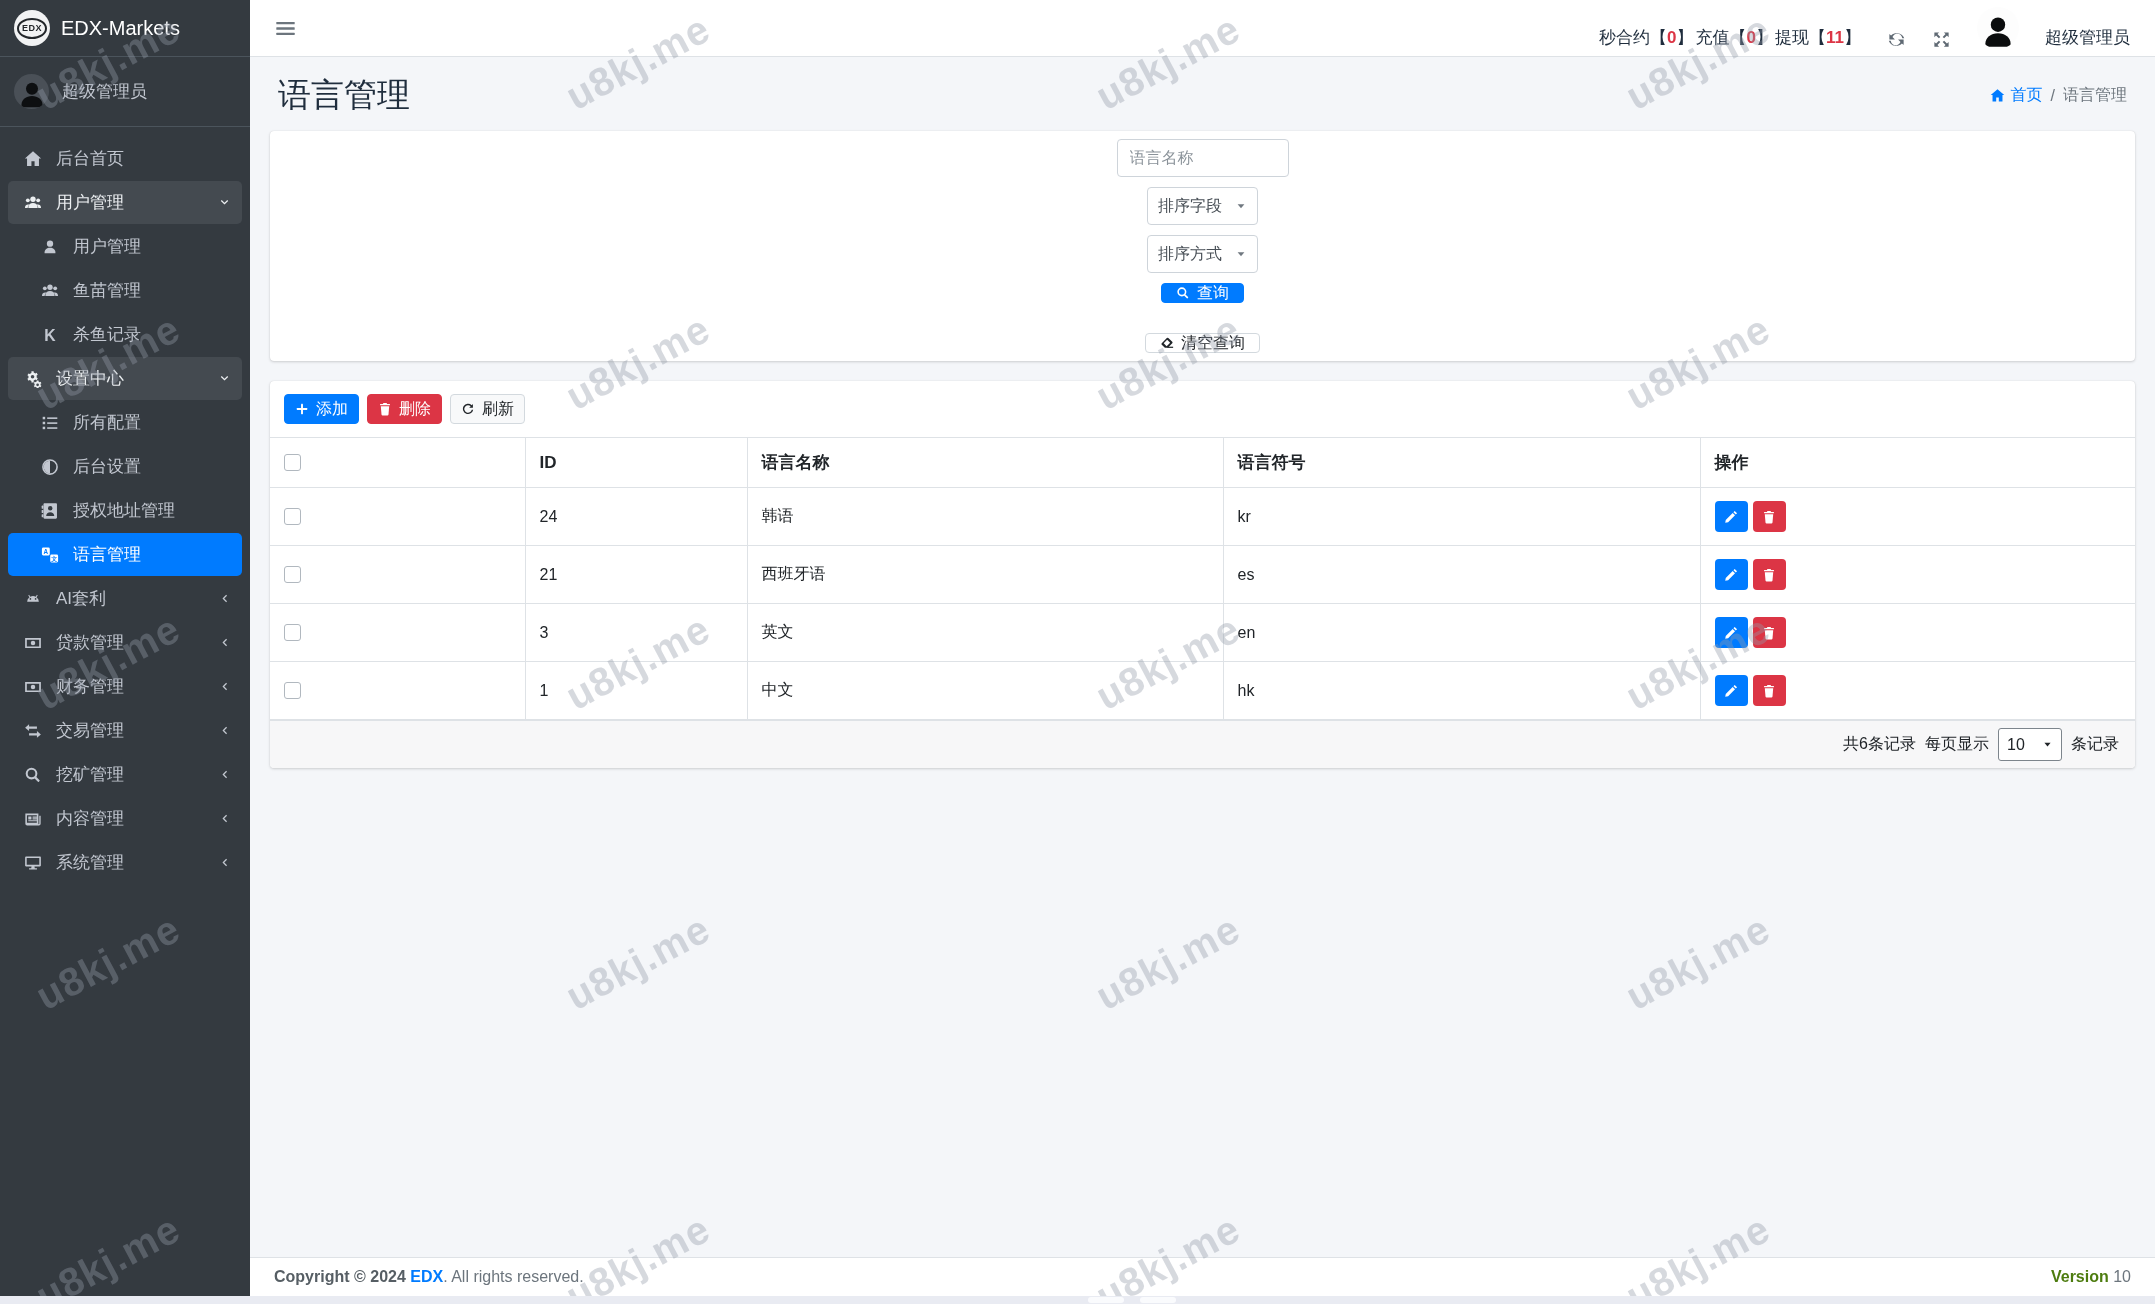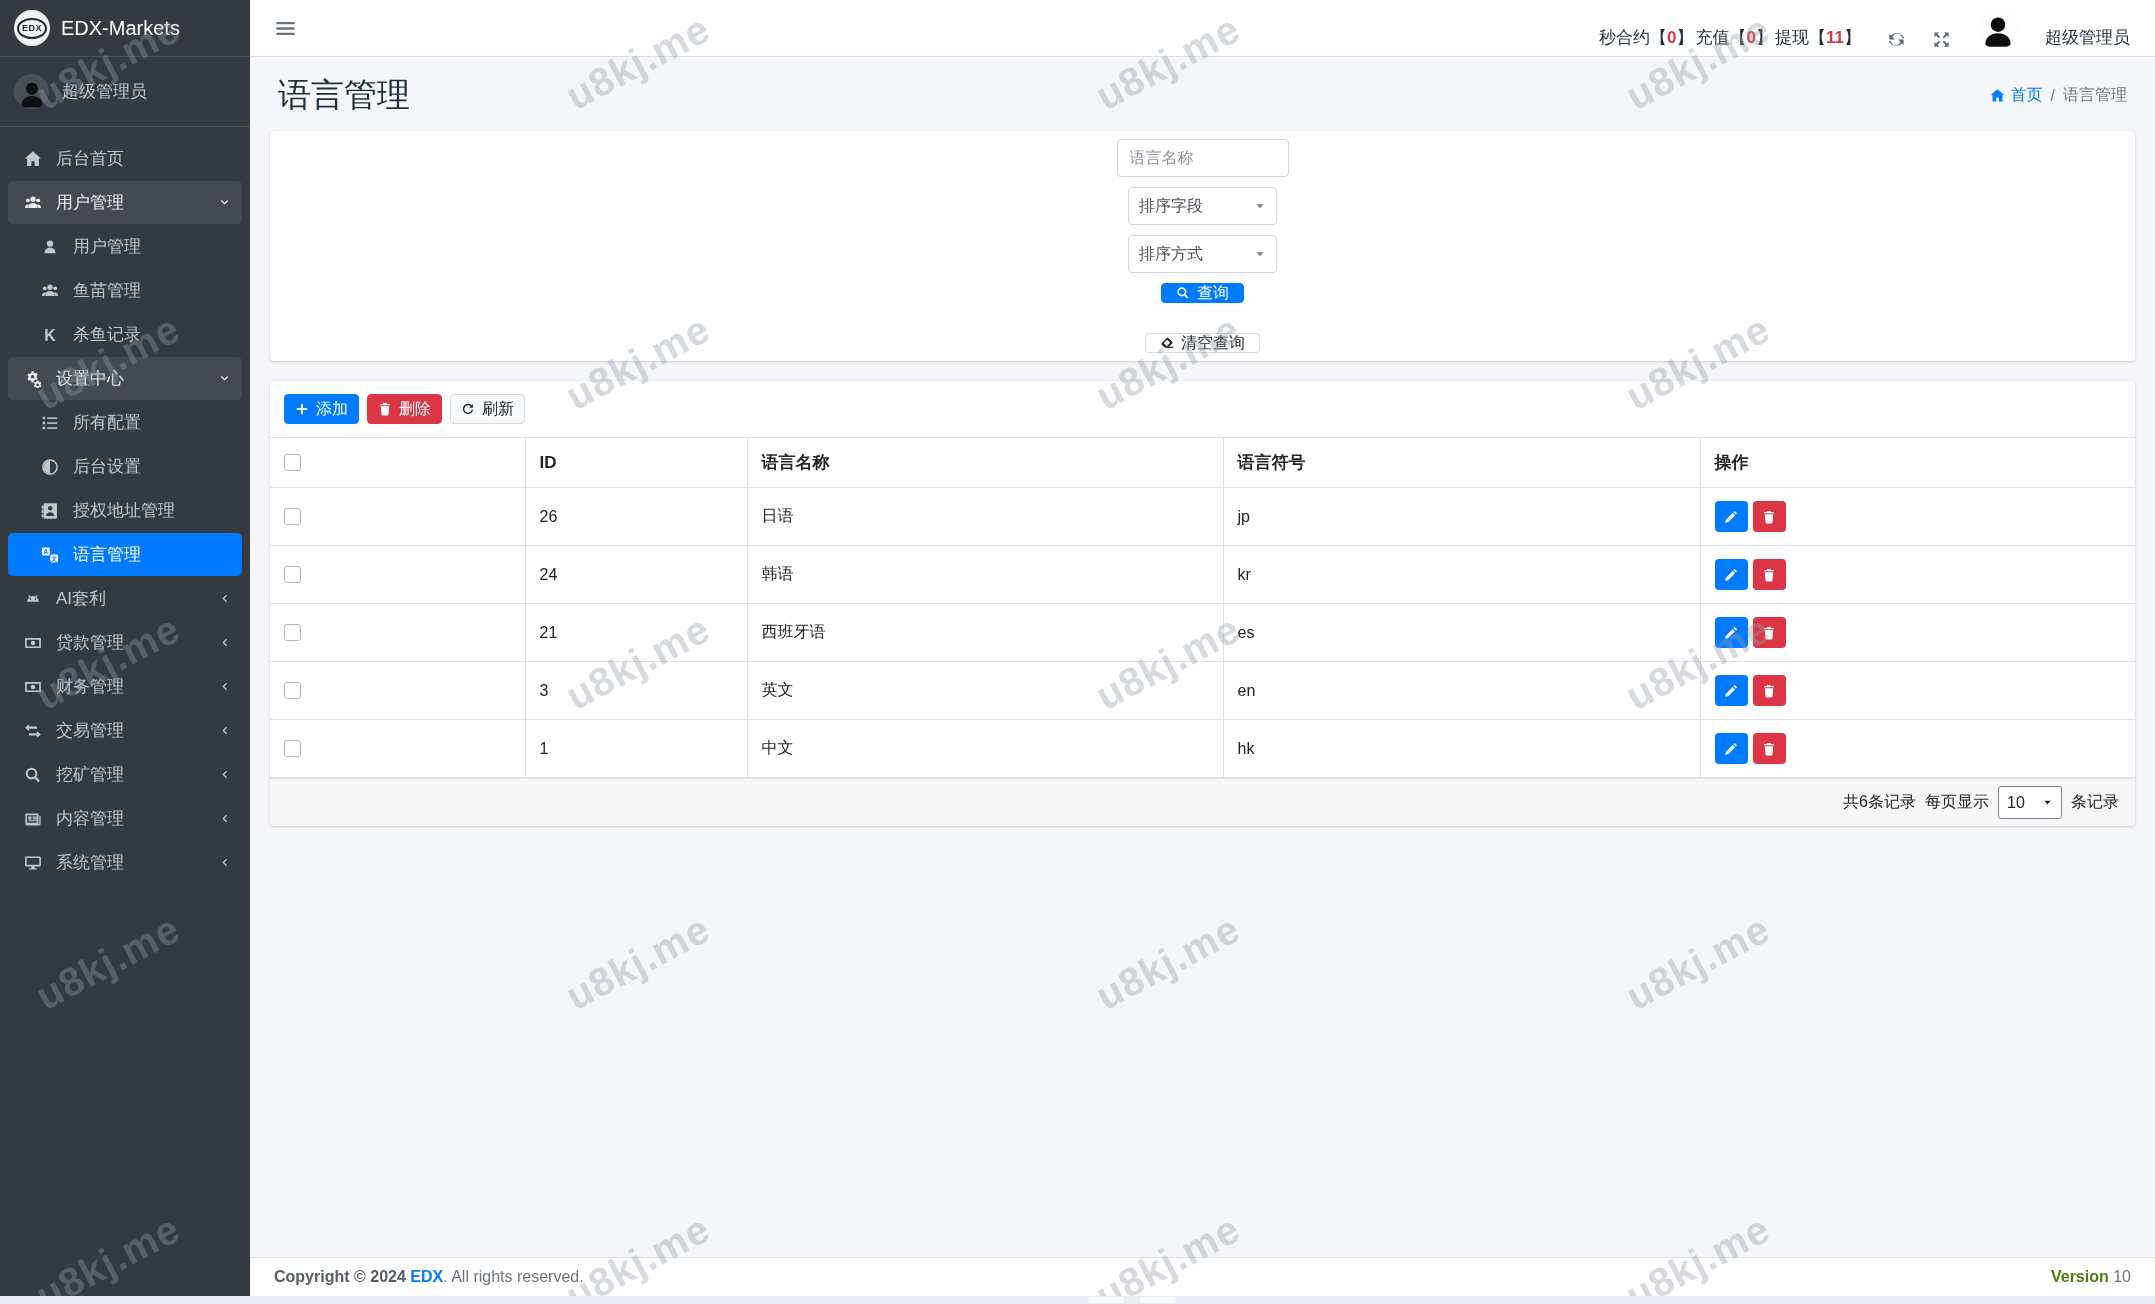--- a/index.html
+++ b/index.html
@@ -51,21 +51,21 @@
   .page-title { margin:0; font-size:33px; font-weight:500; color:#1f2d3d; }
   .breadcrumb { display:flex; align-items:center; gap:8px; font-size:16px; }
   .bc-home { color:#007bff; display:flex; align-items:center; gap:6px; cursor:pointer; }
   .bc-home .icon svg { width:15px; height:15px; }
   .bc-sep, .bc-current { color:#6c757d; }
 
   .card { background:#fff; border-radius:4px; box-shadow:0 0 1px rgba(0,0,0,.14), 0 1px 3px rgba(0,0,0,.16);flex-direction:column; }
   .filter-card { display:flex; align-items:center; gap:10px; padding:8px 14px; }
   .f-input { width:172px; height:38px; border:1px solid #ced4da; border-radius:4px; padding:0 12px; font-size:16px; color:#495057; font-family:inherit; outline:none; }
   .f-input::placeholder { color:#8a9299; }
-  .fselect { width:149px; height:38px; border:1px solid #ced4da; border-radius:4px; background:#fff; display:flex; align-items:center; justify-content:space-between; padding:0 10px; font-size:16px; color:#495057; cursor:pointer; }
+  .fselect { width:111px; height:38px; border:1px solid #ced4da; border-radius:4px; background:#fff; display:flex; align-items:center; justify-content:space-between; padding:0 10px; font-size:16px; color:#495057; cursor:pointer; }
   .fselect .icon { color:#707880; }
   .fselect .icon svg { width:12px; height:12px; }
   .btn { display:inline-flex; align-items:center; gap:7px; border-radius:4px; font-size:16px; padding:0 14px; height:20px; border:1px solid transparent; cursor:pointer; font-family:inherit; }
   .btn .icon svg { width:14px; height:14px; }
   .btn-primary { background:#007bff; color:#fff; border-color:#007bff; }
   .btn-danger  { background:#dc3545; color:#fff; border-color:#dc3545; }
   .btn-clear   { background:#fff; color:#212529; border-color:#d3d9de;margin-top:20px; }
   .btn-light   { background:#f8f9fa; color:#212529; border-color:#d3d9de; }
   .btn-sm { height:30px; padding:0 10px; font-size:16px; }
 
@@ -467,42 +467,20 @@
             <th>语言名称</th>
             <th>语言符号</th>
             <th>操作</th>
           </tr>
         </thead>
         <tbody id="rows">
             <tr>
               <td>
                 <input type="checkbox" class="cb" style="">
               </td>
-              <td>26</td>
-              <td>日语</td>
-              <td>jp</td>
-              <td><button class="act-btn act-edit">
-                  <span class="icon ">
-                    <svg viewBox="0 0 16 16">
-                      <path d="M2 11.3 9.9 3.4l2.7 2.7L4.7 14l-3.3.6zM10.8 2.5l1.4-1.4 2.7 2.7-1.4 1.4z"></path>
-                    </svg>
-                  </span>
-                </button><button class="act-btn act-del">
-                  <span class="icon ">
-                    <svg viewBox="0 0 16 16">
-                      <path d="M6.2 1h3.6l.6 1.2h3.2v1.4H2.4V2.2h3.2z"></path>
-                      <path d="M3.2 4.8h9.6l-.8 9.6c-.1.7-.6 1.1-1.2 1.1H5.2c-.6 0-1.1-.4-1.2-1.1z"></path>
-                    </svg>
-                  </span>
-                </button></td>
-            </tr>
-            <tr>
-              <td>
-                <input type="checkbox" class="cb" style="">
-              </td>
               <td>24</td>
               <td>韩语</td>
               <td>kr</td>
               <td><button class="act-btn act-edit">
                   <span class="icon ">
                     <svg viewBox="0 0 16 16">
                       <path d="M2 11.3 9.9 3.4l2.7 2.7L4.7 14l-3.3.6zM10.8 2.5l1.4-1.4 2.7 2.7-1.4 1.4z"></path>
                     </svg>
                   </span>
                 </button><button class="act-btn act-del">

